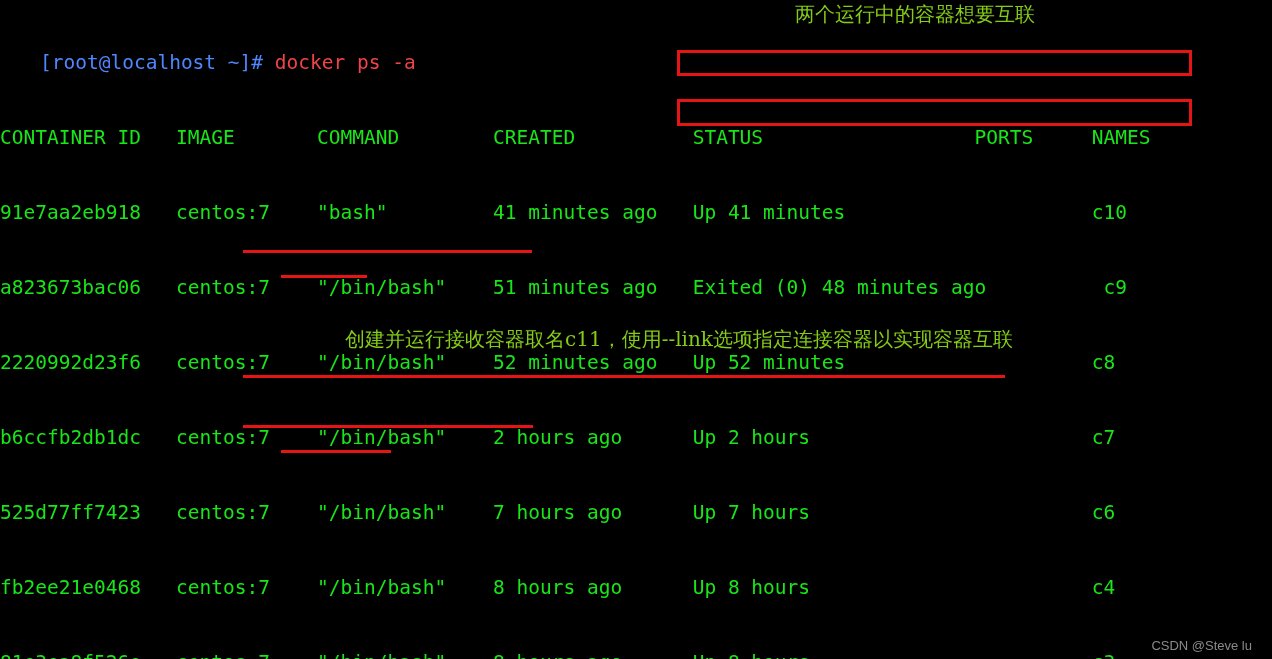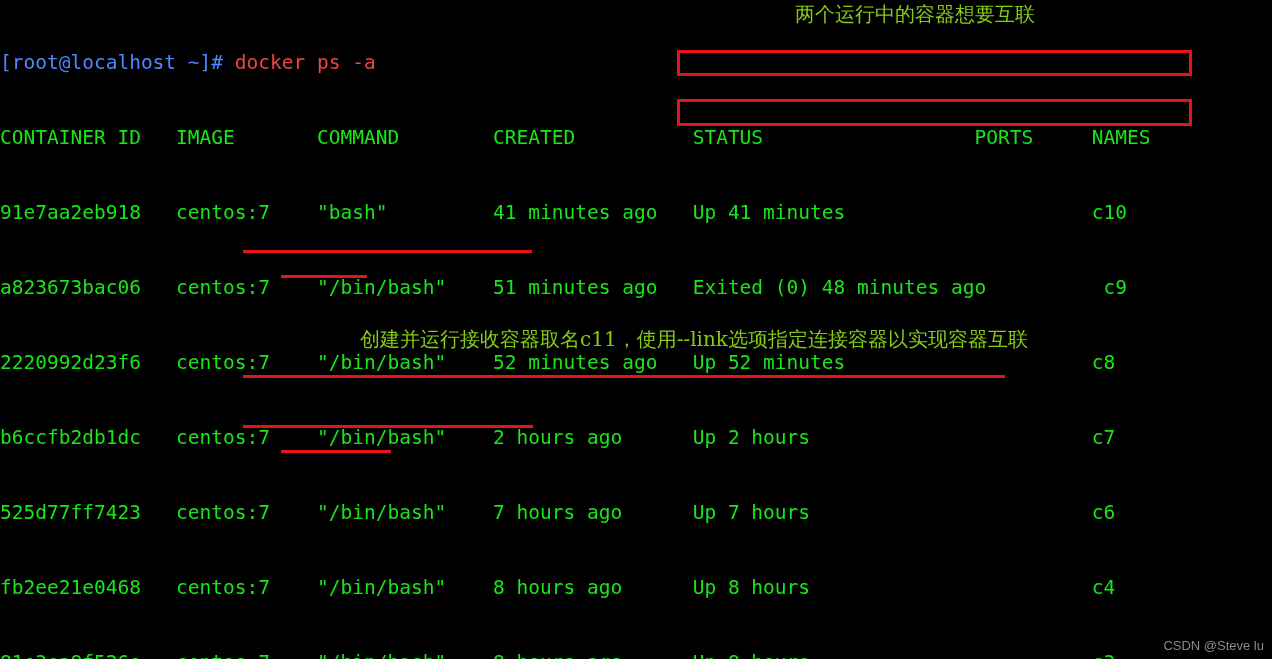--- a/index.html
+++ b/index.html
@@ -29,20 +29,21 @@
     white-space: pre;
     color: #19e619;
   }
   .line {
     height: 25px;
     white-space: pre;
     font-family: "DejaVu Sans Mono", "Liberation Mono", monospace;
   }
   .prompt-host {
     color: #4f87ff;
+    margin-left: 40px;
   }
   .green {
     color: #ef4444;
   }
 
   
   .anno-text {
     position: absolute;
     color: #84cc16;
     font-family: "DejaVu Serif", "Liberation Serif", serif;
@@ -56,21 +57,21 @@
     box-sizing: border-box;
     pointer-events: none;
   }
   .anno-underline {
     position: absolute;
     height: 3px;
     background: #e61414;
   }
   .watermark {
     position: absolute;
-    right: 8px;
+    right: 20px;
     bottom: 6px;
     color: #8a8a8a;
     font-family: "Liberation Sans", sans-serif;
     font-size: 13px;
     white-space: pre;
   }
 </style>
 </head>
 <body>
 
@@ -101,21 +102,21 @@
     
     
     
     
     
   </div>
 
   <div class="anno-text" style="left:795px; top:3px;">两个运行中的容器想要互联</div>
 
 
-  <div class="anno-text" style="left:360px; top:328px;">创建并运行接收容器取名c11，使用--link选项指定连接容器以实现容器互联</div>
+  <div class="anno-text" style="left:345px; top:328px;">创建并运行接收容器取名c11，使用--link选项指定连接容器以实现容器互联</div>
 
 
   <div class="anno-box" style="left:677px; top:50px; width:515px; height:26px;"></div>
   <div class="anno-box" style="left:677px; top:99px; width:515px; height:27px;"></div>
 
   <div class="anno-underline" style="left:243px; top:250px; width:289px;"></div>
   <div class="anno-underline" style="left:281px; top:275px; width:86px;"></div>
   <div class="anno-underline" style="left:243px; top:375px; width:762px;"></div>
   <div class="anno-underline" style="left:243px; top:425px; width:290px;"></div>
   <div class="anno-underline" style="left:281px; top:450px; width:110px;"></div>

